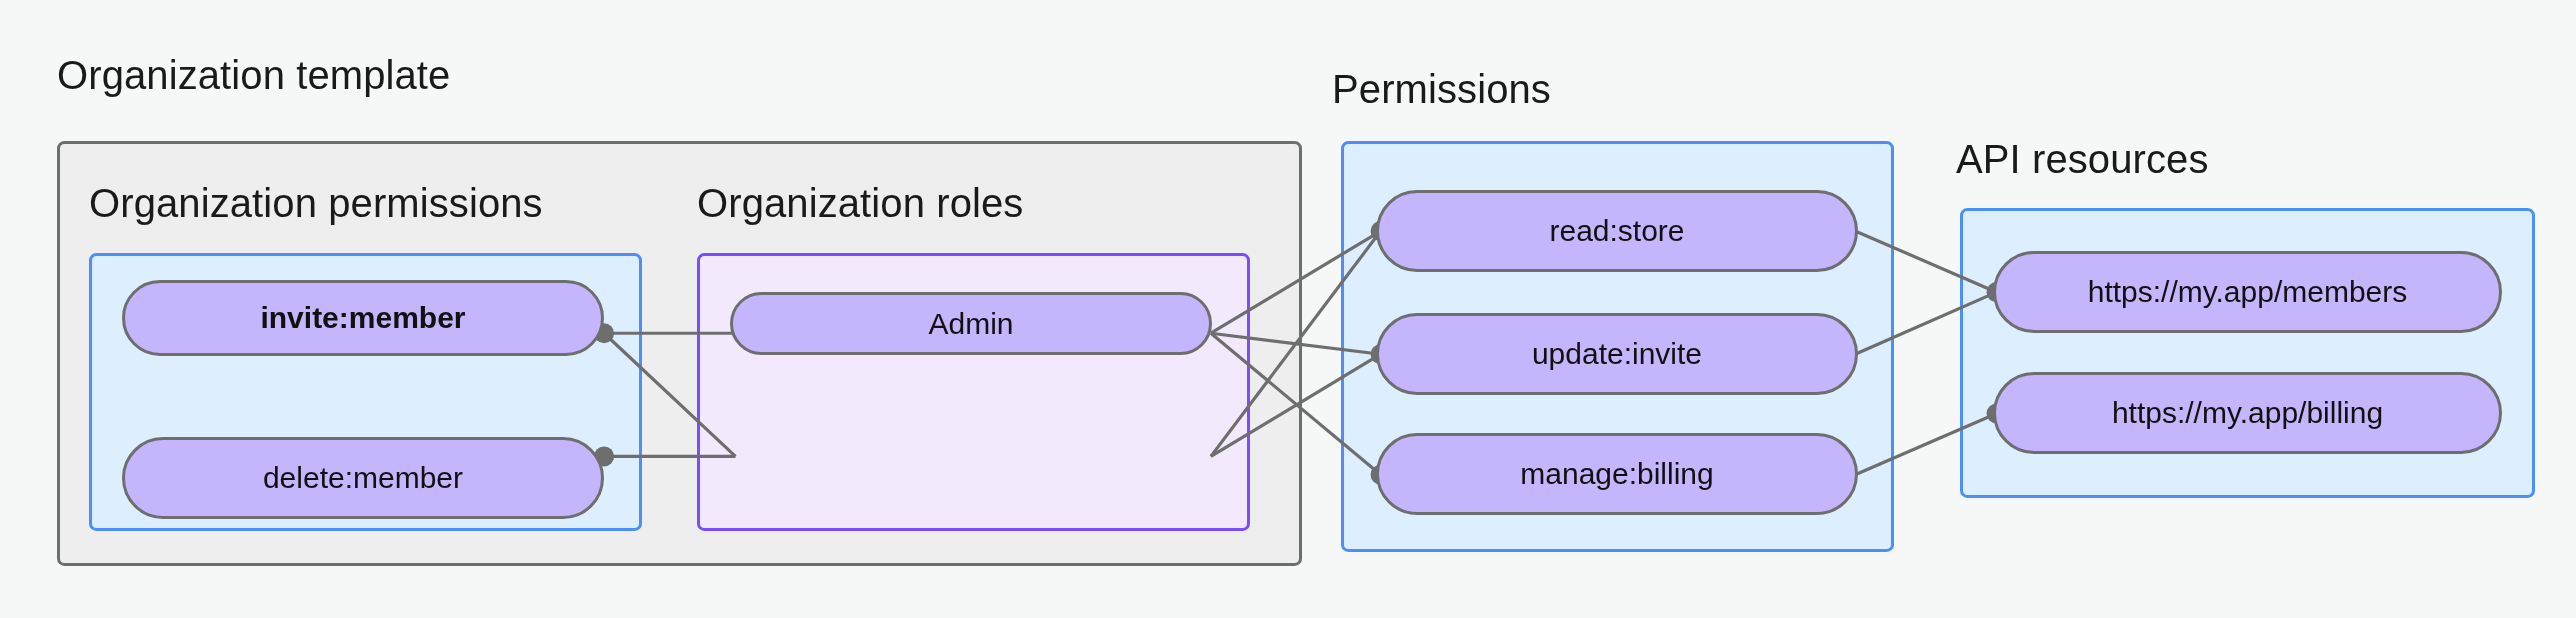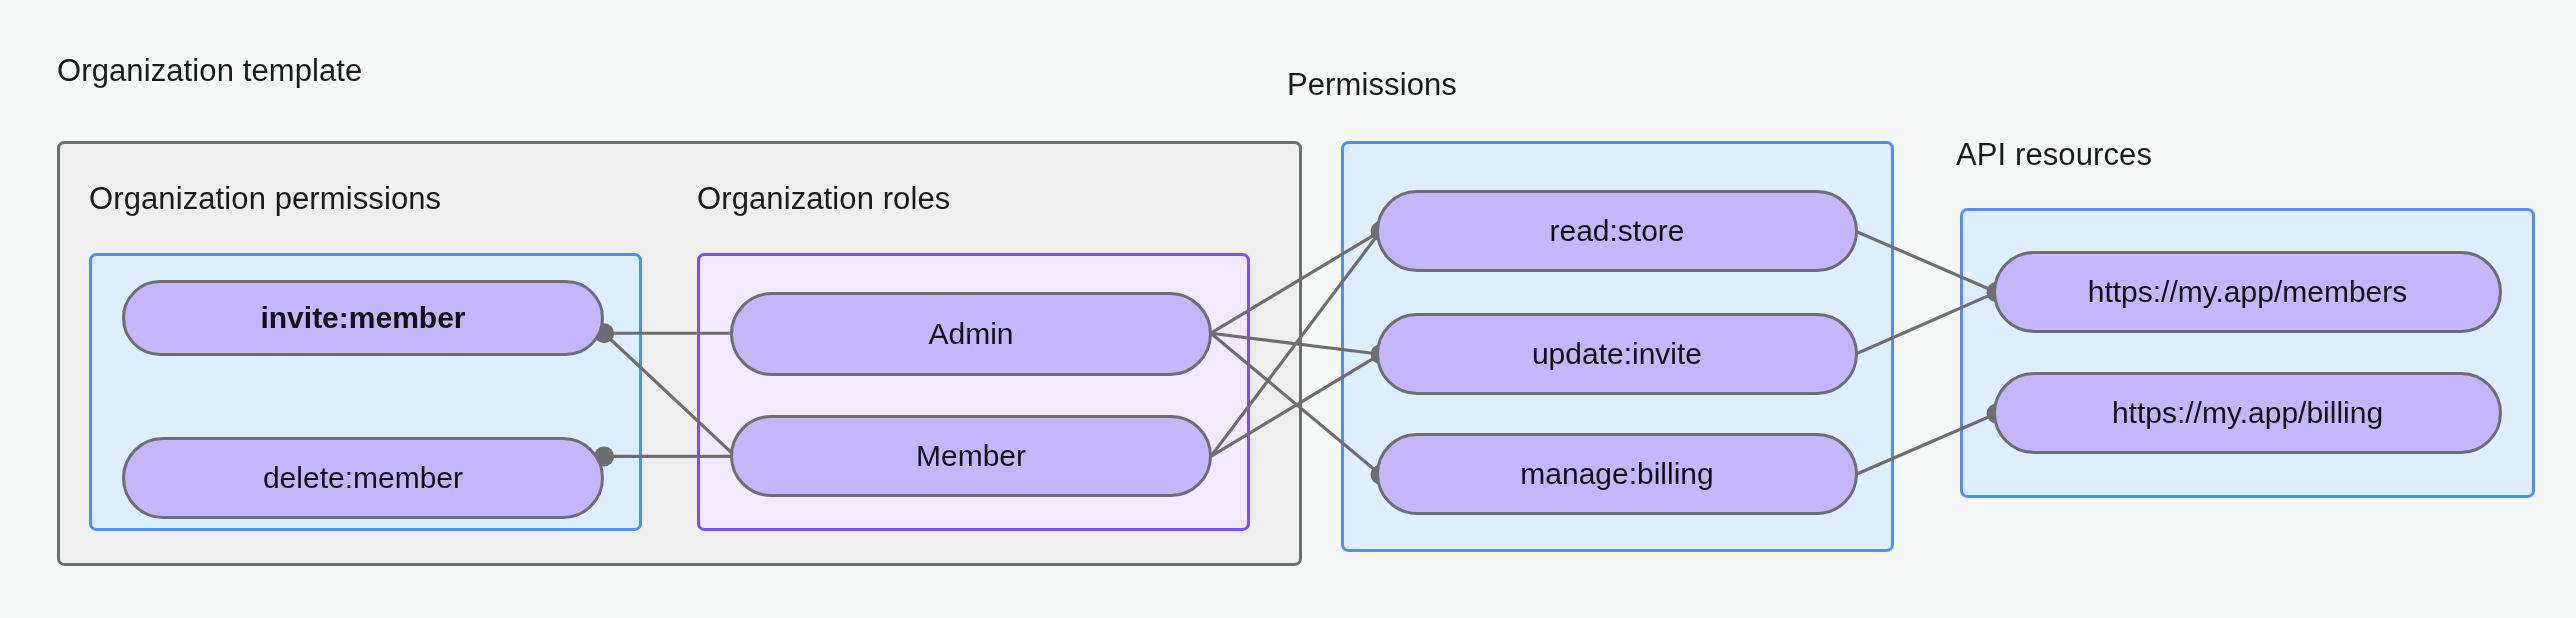--- a/index.html
+++ b/index.html
@@ -20,21 +20,21 @@
     background: #f6f8f8;
   }
 
   
   .group {
     position: absolute;
     box-sizing: border-box;
   }
   .group-title {
     position: absolute;
-    font-size: 31px;
+    font-size: 40px;
     color: #1a1a1a;
     white-space: nowrap;
     letter-spacing: 0.1px;
   }
 
   .outer-template {
     background: #edeeed;
     border: 3.7px solid #6e6e6e;
     border-radius: 7.3px;
   }
@@ -94,21 +94,21 @@
   <div class="group outer-template" style="left:57px; top:141px; width:1245px; height:425px;"></div>
 
   <div class="group-title" style="left:89px; top:181px;">Organization permissions</div>
 
   <div class="group box-blue" style="left:89px; top:253px; width:553px; height:278px;"></div>
 
   <div class="group-title" style="left:697px; top:181px;">Organization roles</div>
 
   <div class="group box-purple" style="left:697px; top:253px; width:553px; height:278px;"></div>
 
-  <div class="group-title" style="left:1287px; top:67px;">Permissions</div>
+  <div class="group-title" style="left:1332px; top:67px;">Permissions</div>
 
   <div class="group box-blue" style="left:1341px; top:141px; width:553px; height:411px;"></div>
 
   <div class="group-title" style="left:1956px; top:137px;">API resources</div>
 
   <div class="group box-blue" style="left:1960px; top:208px; width:575px; height:290px;"></div>
 
   <svg id="edges" viewBox="0 0 2823 678">
 
     <line class="edge-line" x1="662" y1="365" x2="806" y2="365"></line>
@@ -131,23 +131,22 @@
     <circle class="edge-dot" cx="1513" cy="388" r="11"></circle>
     <circle class="edge-dot" cx="1513" cy="520" r="11"></circle>
     <circle class="edge-dot" cx="2188" cy="320" r="11"></circle>
     <circle class="edge-dot" cx="2188" cy="453" r="11"></circle>
   </svg>
 
   <div class="node" style="left:122px; top:280px; width:482px; height:76px;font-weight:bold;">invite:member</div>
 
   <div class="node" style="left:122px; top:415px; width:482px; height:82px;margin-top:22px;">delete:member</div>
 
-  <div class="node" style="left:730px; top:292px; width:482px; height:84px;">Admin</div>
+  <div class="node" style="left:730px; top:292px; width:482px; height:63px;">Admin</div>
 
-  <div class="node" style="left:730px; top:415px; width:482px; height:82px;">Member</div>
 
   <div class="node" style="left:1376px; top:190px; width:482px; height:82px;">read:store</div>
 
   <div class="node" style="left:1376px; top:313px; width:482px; height:82px;">update:invite</div>
 
   <div class="node" style="left:1376px; top:433px; width:482px; height:82px;">manage:billing</div>
 
   <div class="node" style="left:1993px; top:251px; width:509px; height:82px;">https://my.app/members</div>
 
   <div class="node" style="left:1993px; top:372px; width:509px; height:82px;">https://my.app/billing</div>

